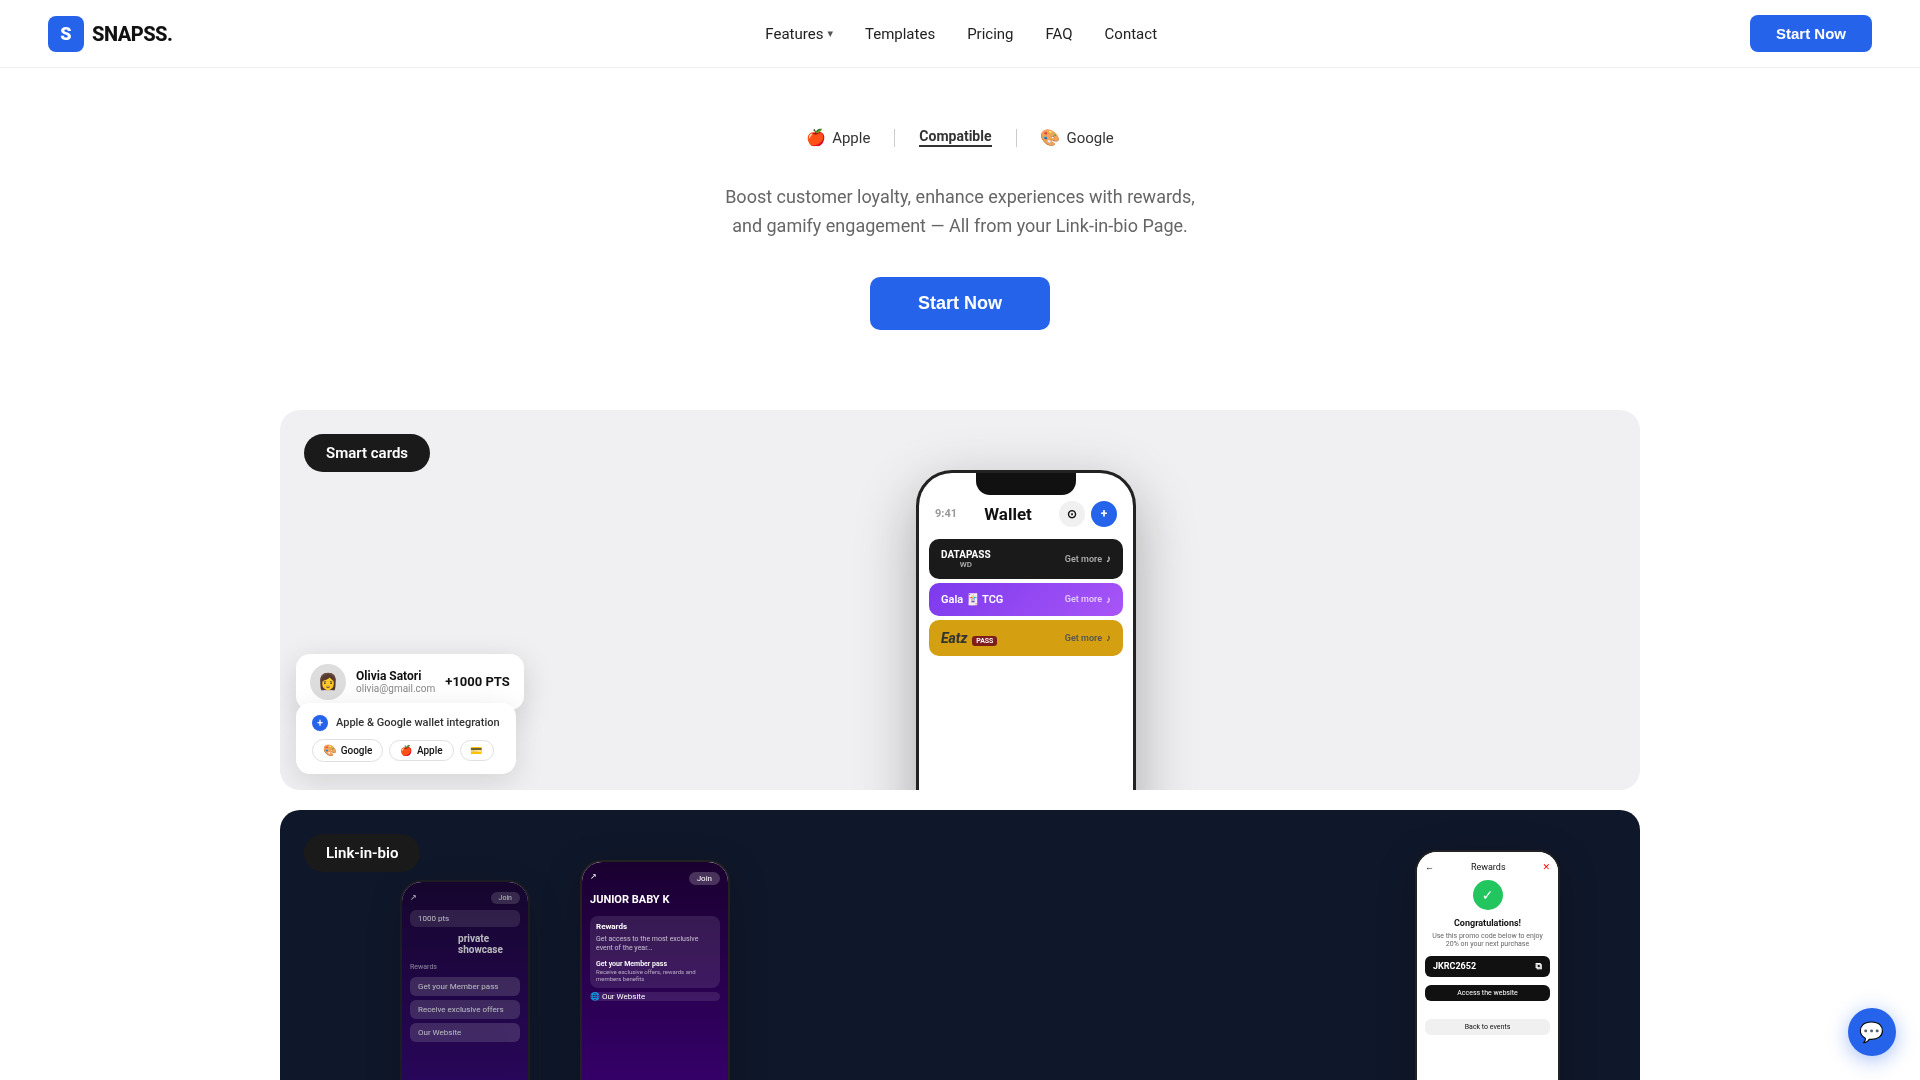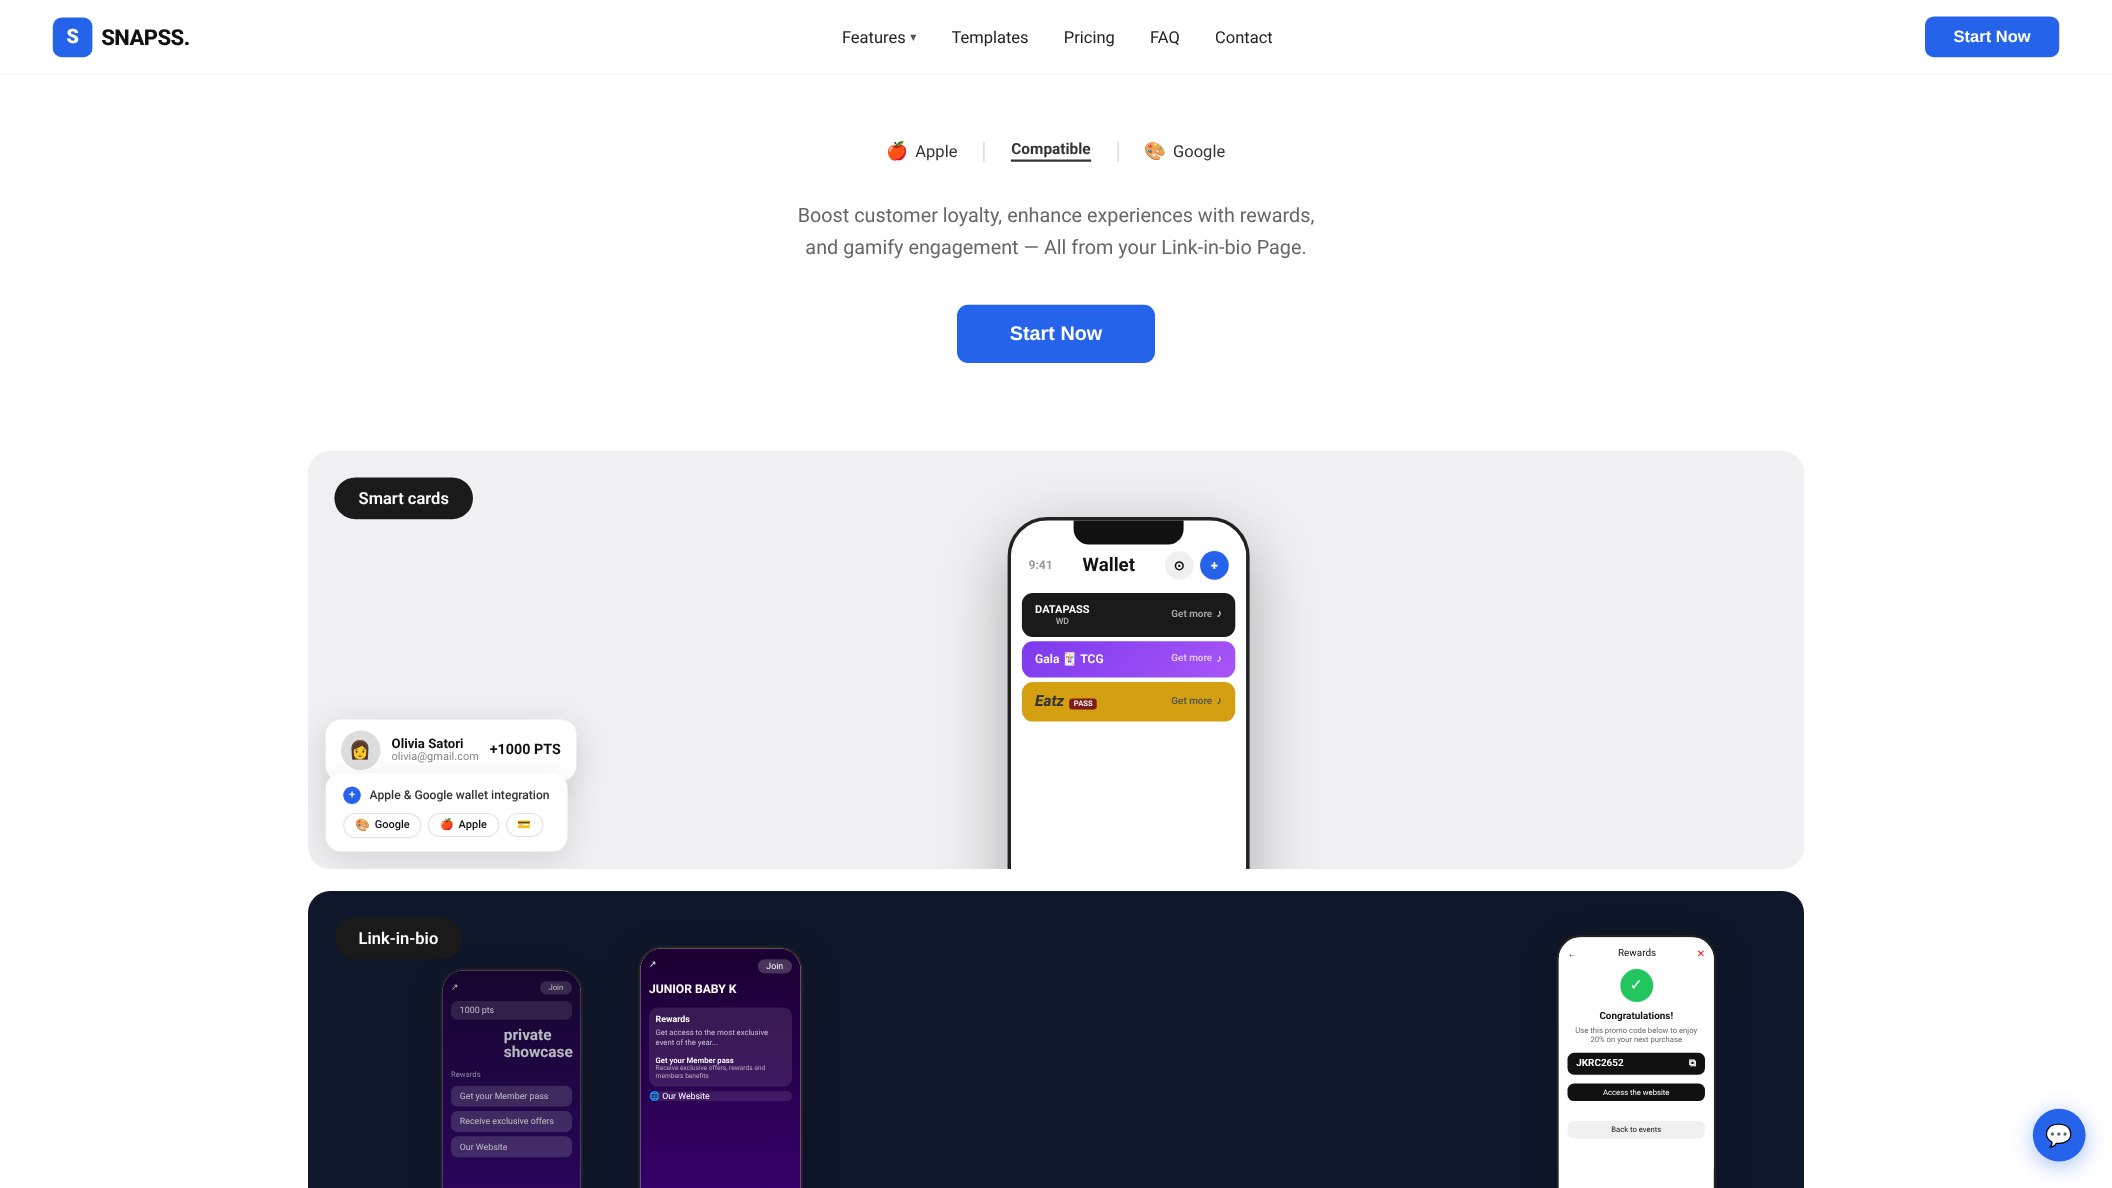--- a/index.html
+++ b/index.html
@@ -151,21 +151,21 @@
       position: absolute; overflow: hidden;
       box-shadow: 0 10px 40px rgba(0,0,0,0.2);
     }
     .phone-sm-screen { width: 100%; height: 100%; overflow: hidden; }
     .link-bio-card {
       background: linear-gradient(180deg, #1a0030 0%, #3b0080 100%);
       color: #fff; height: 100%; padding: 10px 8px;
       font-size: 8px;
     }
     .link-bio-pts { background: rgba(255,255,255,0.15); border-radius: 6px; padding: 4px 8px; margin-bottom: 6px; font-size: 8px; }
-    .link-bio-title { font-size: 14px; font-weight: 700; margin-bottom: 8px; padding-left: 48px; }
+    .link-bio-title { font-size: 10px; font-weight: 700; margin-bottom: 8px; padding-left: 48px; }
     .link-bio-btn { background: rgba(255,255,255,0.2); border-radius: 6px; padding: 5px 8px; margin-bottom: 4px; font-size: 8px; }
 
     .phone-congrats-screen { background: #fff; padding: 10px 8px; text-align: center; }
     .congrats-circle { width: 30px; height: 30px; background: #22c55e; border-radius: 50%; margin: 8px auto; display: flex; align-items: center; justify-content: center; color: #fff; font-size: 14px; }
     .congrats-title { font-size: 9px; font-weight: 700; margin-bottom: 4px; }
     .congrats-text { font-size: 7px; color: #666; margin-bottom: 8px; }
     .promo-code { background: #111; color: #fff; border-radius: 6px; padding: 5px 8px; font-size: 9px; font-weight: 700; margin-bottom: 8px; display: flex; align-items: center; justify-content: space-between; }
     .congrats-btn { background: #111; color: #fff; border-radius: 6px; padding: 4px 6px; font-size: 7px; margin-bottom: 18px; text-align: center; }
 
     

